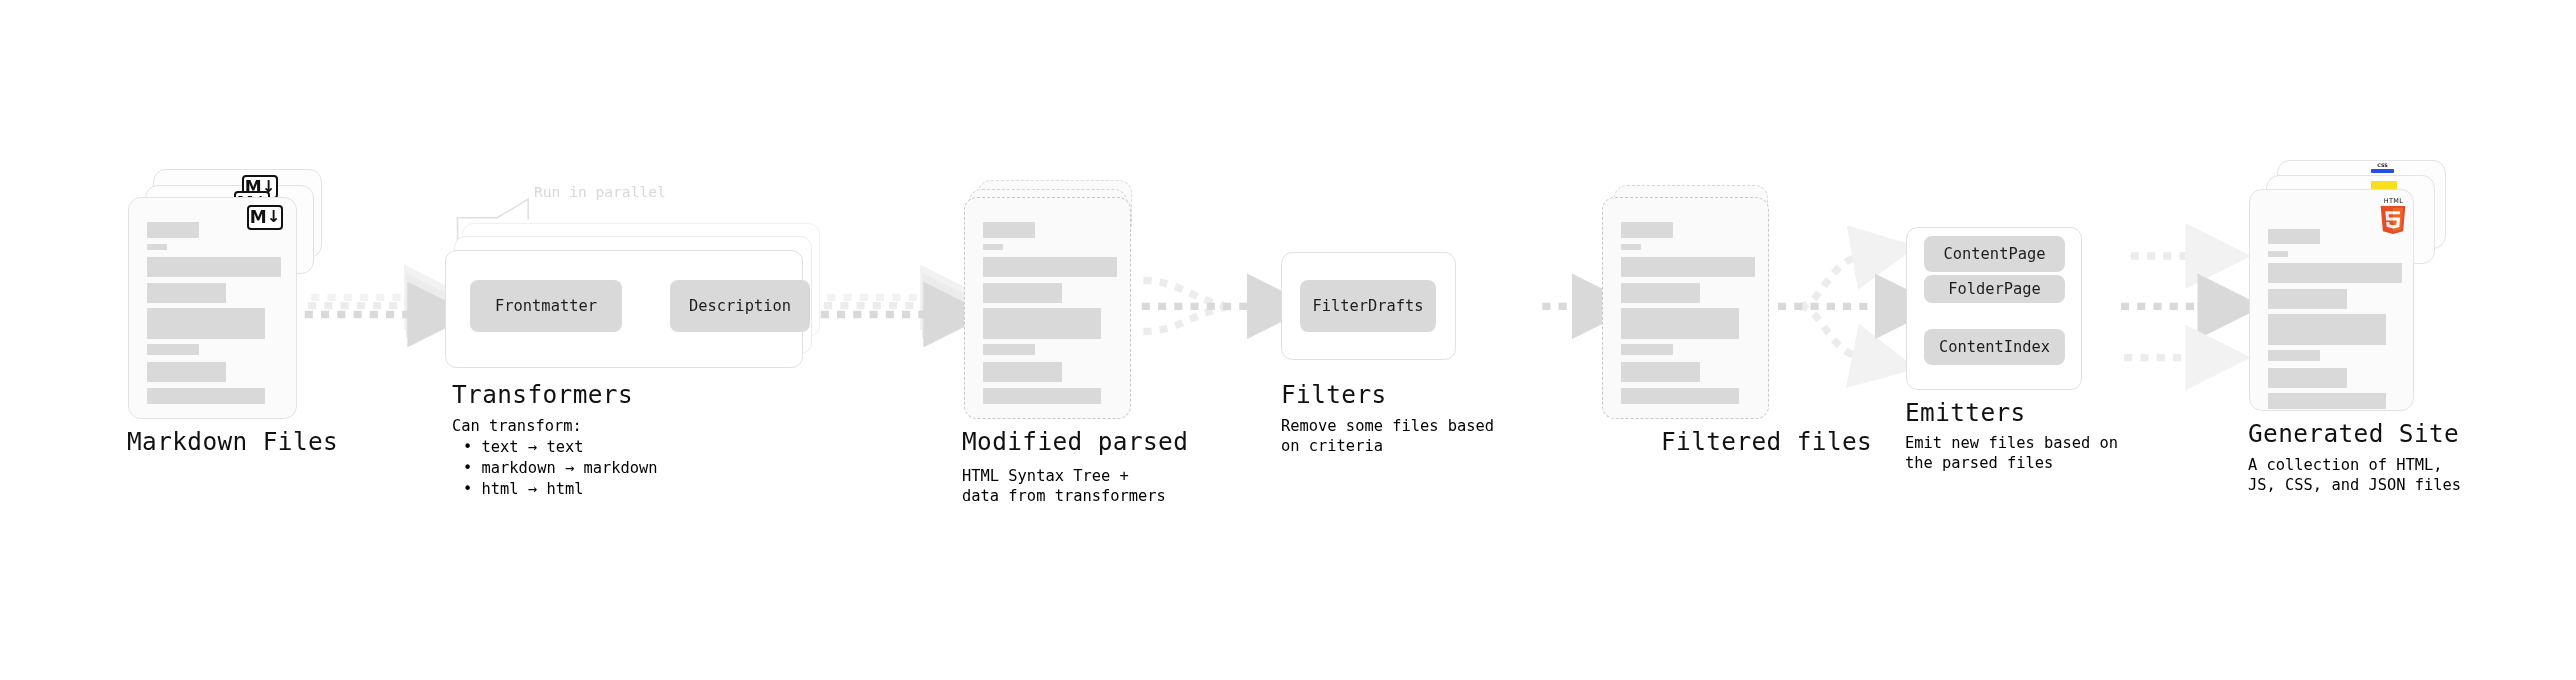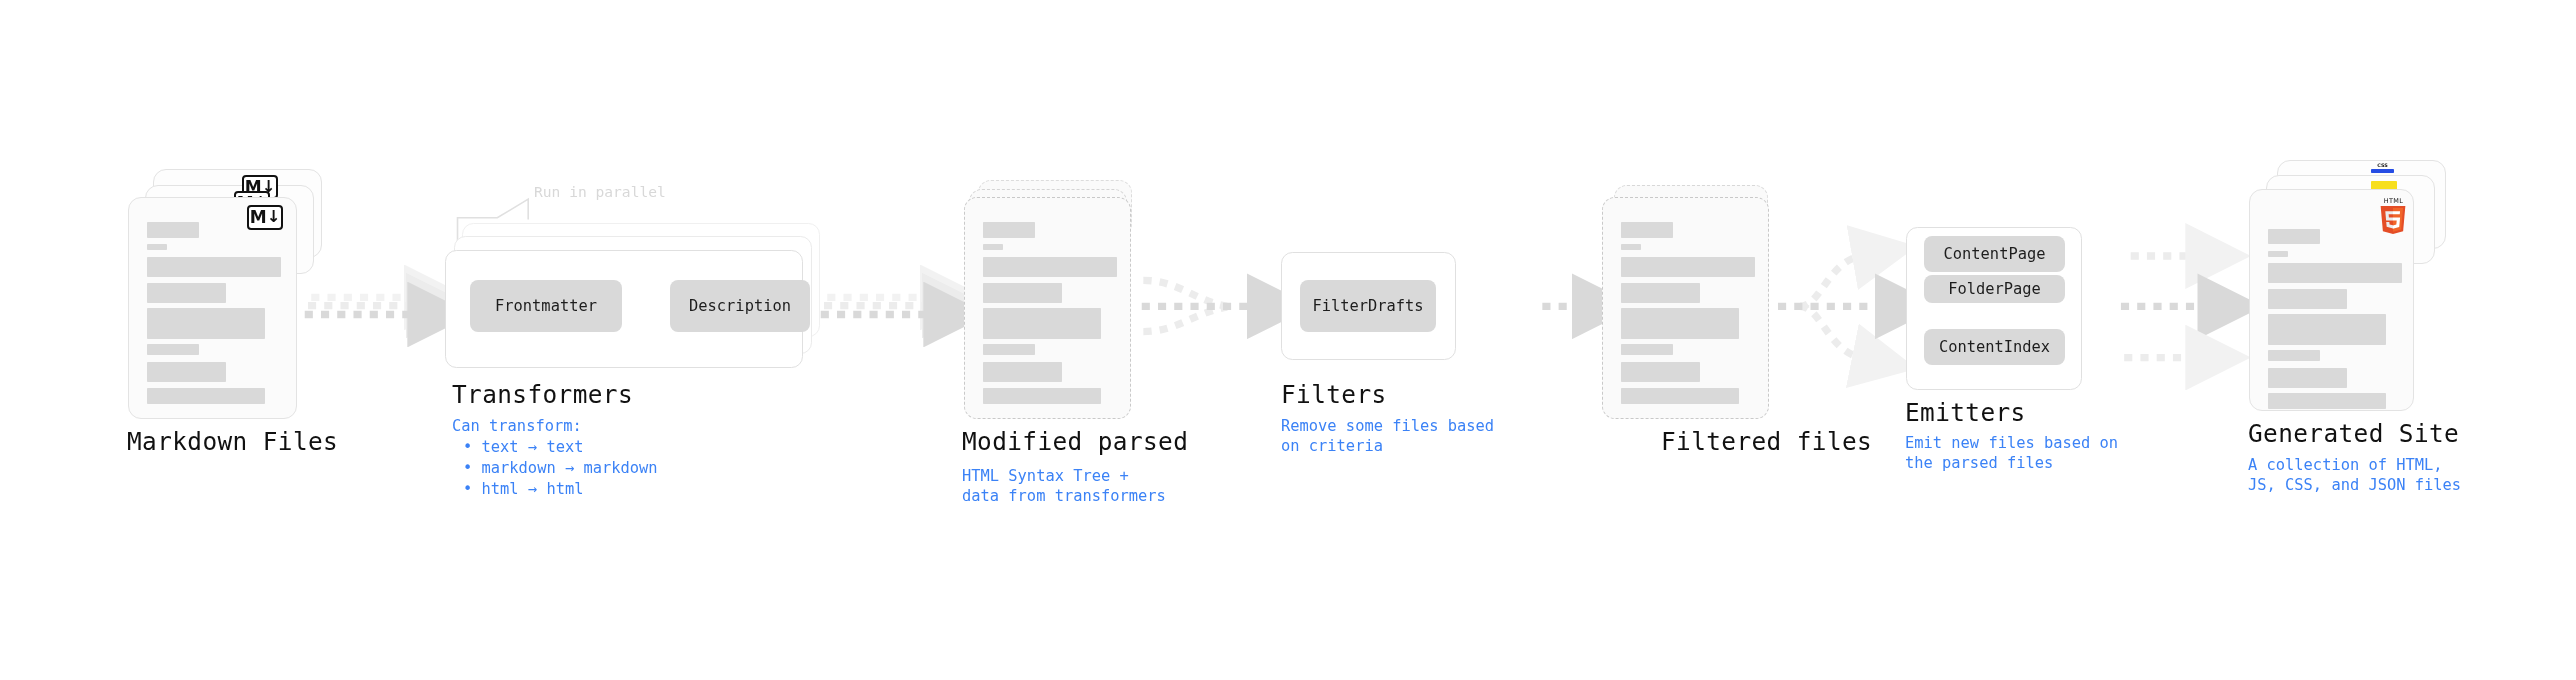--- a/index.html
+++ b/index.html
@@ -11,21 +11,21 @@
   #stage{position:relative;width:2576px;height:681px;background:#fff;}
 
   
   .abs{position:absolute;}
   .ttl{
     font-family:"DejaVu Sans Mono","Liberation Mono",monospace;
     font-size:24.4px;color:#111;letter-spacing:0.4px;white-space:nowrap;
   }
   .sub{
     font-family:"DejaVu Sans Mono","Liberation Mono",monospace;
-    font-size:15.4px;color:#3b82f6;line-height:20.3px;white-space:pre;
+    font-size:15.4px;color:#000000;line-height:20.3px;white-space:pre;
   }
 
   
   .cardwrap{position:absolute;}
   .fcard{
     position:absolute;box-sizing:border-box;
     border-radius:13px;background:#fbfbfb;border:1.3px solid #e3e3e3;
   }
   .fcard.dashed{border:1.3px dashed #c9c9c9;background:#fafafa;}
   .fcard.ghost{background:#fdfdfd;}

